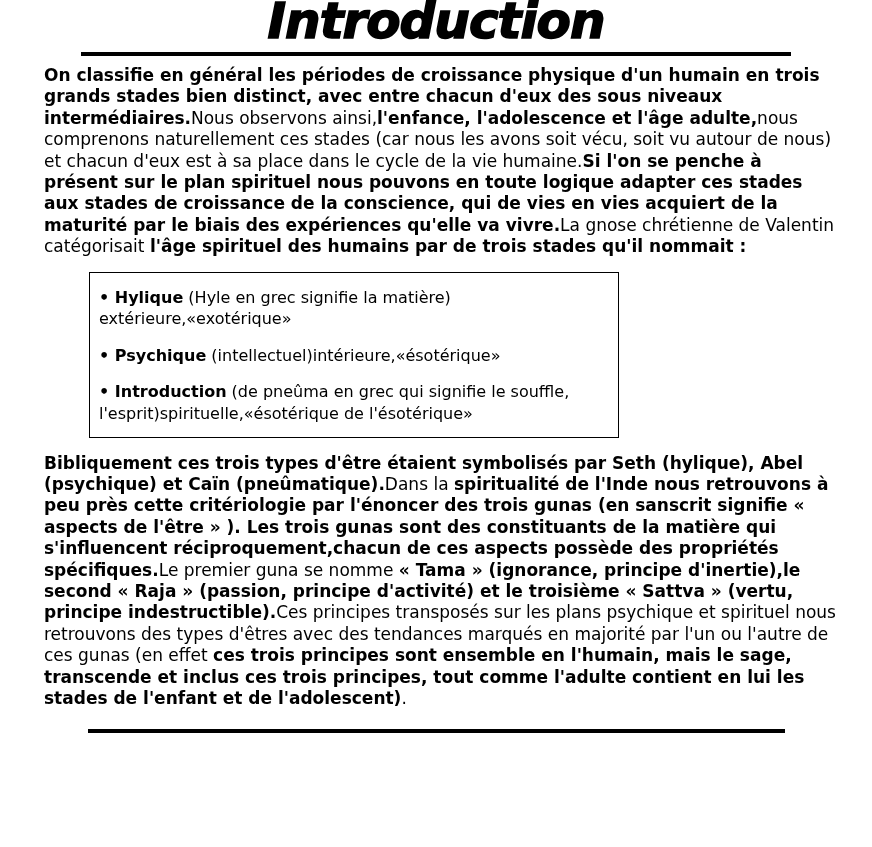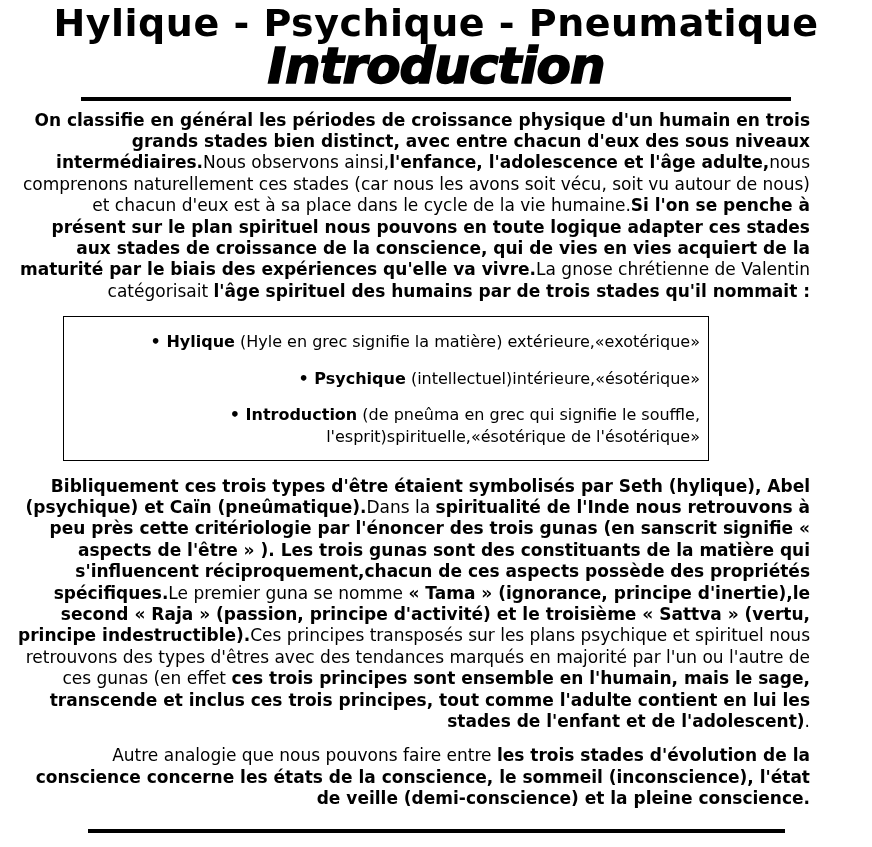--- a/index.html
+++ b/index.html
@@ -37,61 +37,58 @@
   }
   .rule {
     border: none;
     border-top: 4px solid #000;
     height: 0;
   }
   .rule-top { width: 710px; margin: 0 auto; }
   .rule-bottom { width: 697px; margin: 19px auto 8px auto; }
   .content {
     width: 792px;
-    margin: 9px 0 0 18px;
+    margin: 9px 0 0 44px;
     font-size: 17px;
     line-height: 1.26;
-    text-align: right;
   }
   .para { margin: 0 0 13px 0; }
   .para b, .list-item b { font-weight: 700; }
   .list-box {
     box-sizing: border-box;
-    width: 646px;
+    width: 530px;
     margin: 14px 0 15px 45px;
     border: 1.5px solid #000;
     padding: 7px 8px 10px 9px;
     font-size: 16px;
     line-height: 1.35;
   }
   .list-item { margin: 7px 0 15px 0; }
   .list-item:last-child { margin-bottom: 2px; }
 </style>
 </head>
 <body>
 
 <div class="page">
 
-  <h1 class="page-title">Hylique - Psychique - Pneumatique</h1>
 
   <h2 class="page-subtitle">Introduction</h2>
 
   <hr class="rule rule-top">
 
   <div class="content">
 
     <p class="para"><b>On classifie en général les périodes de croissance physique d'un humain en trois grands stades bien distinct, avec entre chacun d'eux des sous niveaux intermédiaires.</b><span>Nous observons ainsi,</span><b>l'enfance, l'adolescence et l'âge adulte,</b><span>nous comprenons naturellement ces stades (car nous les avons soit vécu, soit vu autour de nous) et chacun d'eux est à sa place dans le cycle de la vie humaine.</span><b>Si l'on se penche à présent sur le plan spirituel nous pouvons en toute logique adapter ces stades aux stades de croissance de la conscience, qui de vies en vies acquiert de la maturité par le biais des expériences qu'elle va vivre.</b><span>La gnose chrétienne de Valentin catégorisait </span><b>l'âge spirituel des humains par de trois stades qu'il nommait :</b></p>
 
     <div class="list-box">
       <div class="list-item"><b>• Hylique</b><span> (Hyle en grec signifie la matière) extérieure,«exotérique»</span></div>
       <div class="list-item"><b>• Psychique</b><span> (intellectuel)intérieure,«ésotérique»</span></div>
       <div class="list-item"><b>• Introduction</b><span> (de pneûma en grec qui signifie le souffle, l'esprit)spirituelle,«ésotérique de l'ésotérique»</span></div>
     </div>
 
     <p class="para"><b>Bibliquement ces trois types d'être étaient symbolisés par Seth (hylique), Abel (psychique) et Caïn (pneûmatique).</b><span>Dans la </span><b>spiritualité de l'Inde nous retrouvons à peu près cette critériologie par l'énoncer des trois gunas (en sanscrit signifie « aspects de l'être » ). Les trois gunas sont des constituants de la matière qui s'influencent réciproquement,chacun de ces aspects possède des propriétés spécifiques.</b><span>Le premier guna se nomme </span><b>« Tama » (ignorance, principe d'inertie),le second « Raja » (passion, principe d'activité) et le troisième « Sattva » (vertu, principe indestructible).</b><span>Ces principes transposés sur les plans psychique et spirituel nous retrouvons des types d'êtres avec des tendances marqués en majorité par l'un ou l'autre de ces gunas (en effet </span><b>ces trois principes sont ensemble en l'humain, mais le sage, transcende et inclus ces trois principes, tout comme l'adulte contient en lui les stades de l'enfant et de l'adolescent)</b><span>.</span></p>
 
-    <p class="para"><span>Autre analogie que nous pouvons faire entre </span><b>les trois stades d'évolution de la conscience concerne les états de la conscience, le sommeil (inconscience), l'état de veille (demi-conscience) et la pleine conscience.</b></p>
 
   </div>
 
   <hr class="rule rule-bottom">
 
 </div>
 
 </body></html>

